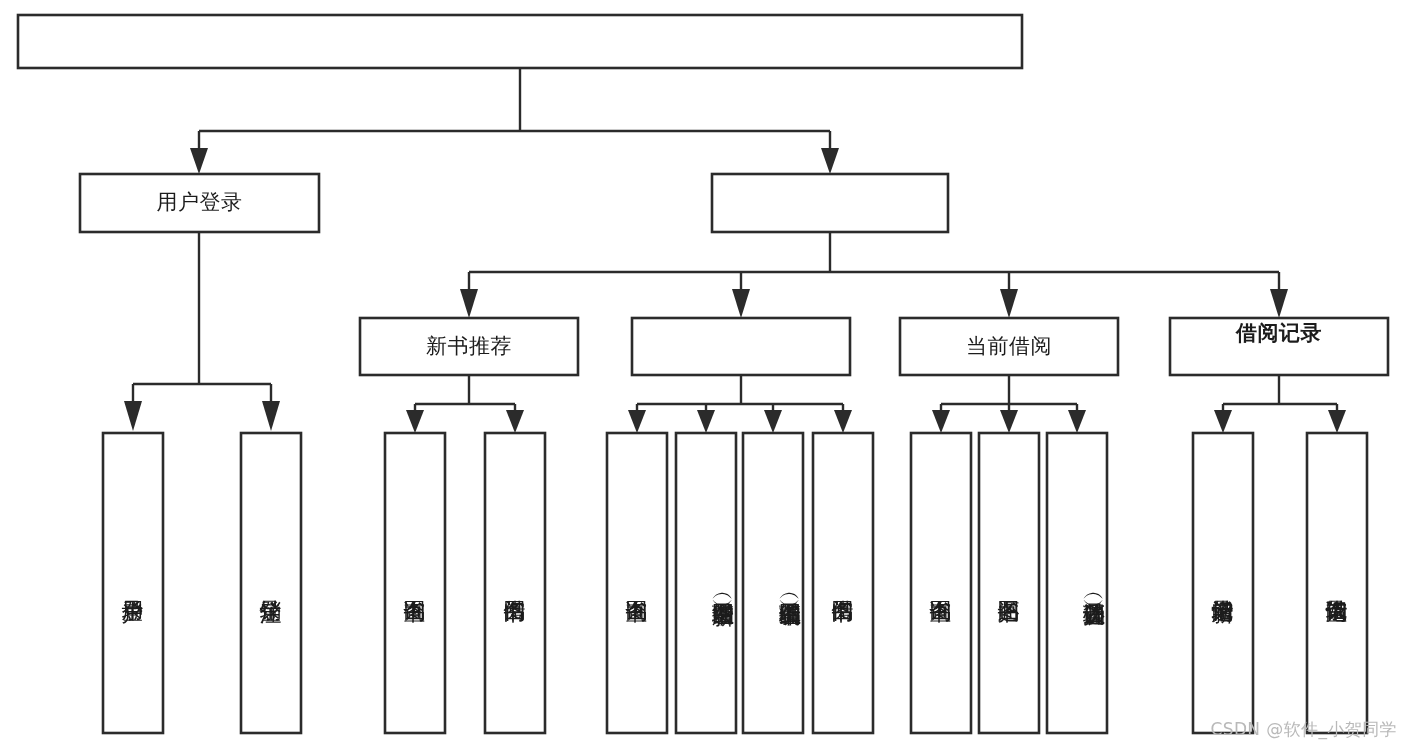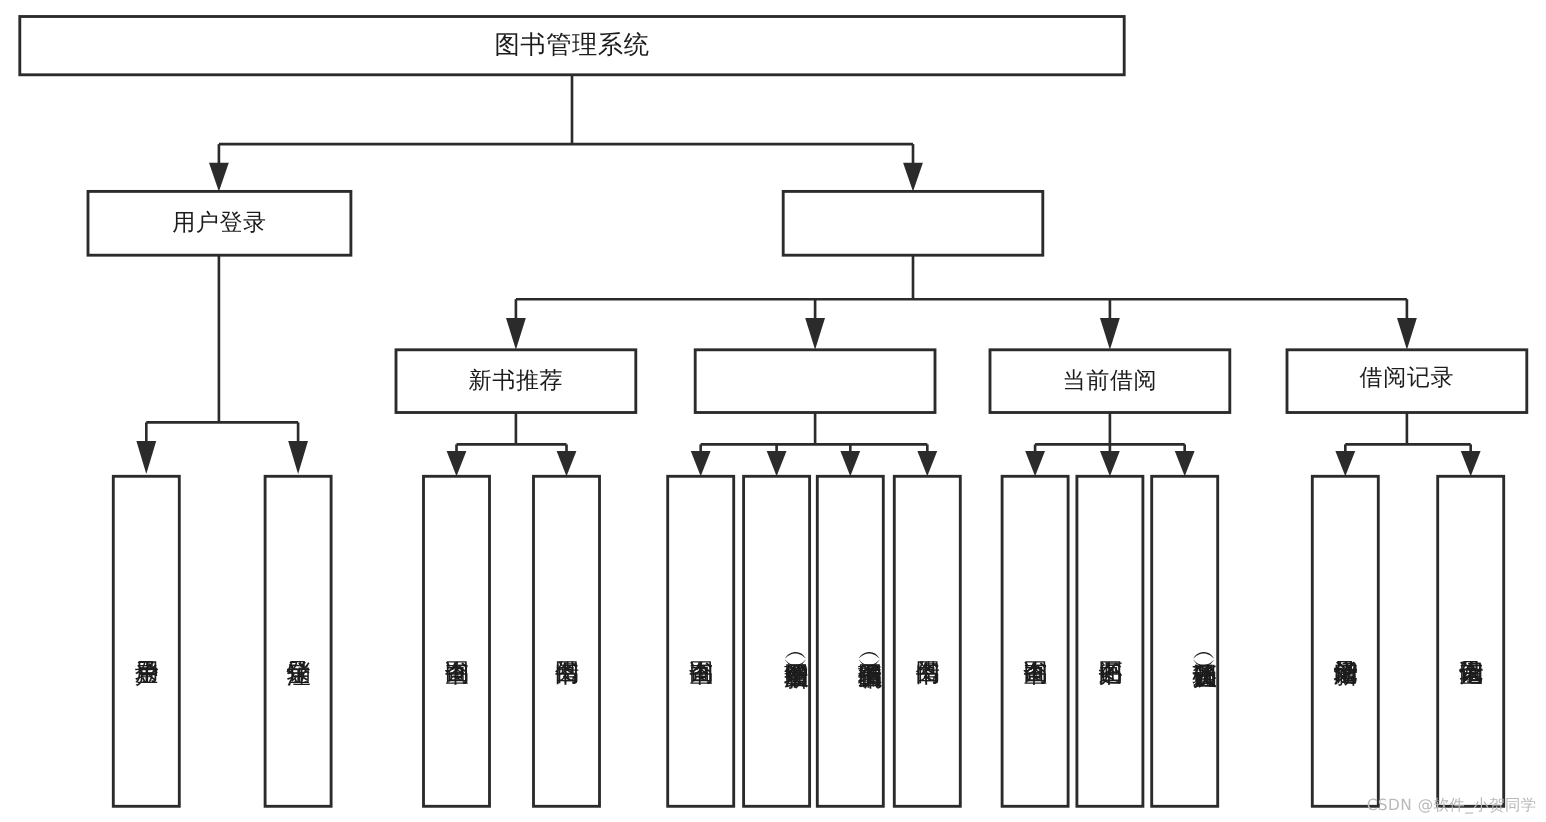--- a/index.html
+++ b/index.html
@@ -66,21 +66,21 @@
     white-space: nowrap;
     pointer-events: none;
   }
   .node-label-v.align-center { align-items: center; }
   .node-label-v.align-start  { align-items: flex-start; }
   .watermark {
     position: absolute;
     right: 8px;
     bottom: 6px;
     color: #b9b9b9;
-    font-size: 14px;
+    font-size: 17px;
     letter-spacing: 0.4px;
     white-space: nowrap;
     user-select: none;
   }
 </style>
 </head>
 <body>
 
 <div id="diagram-root">
 
@@ -172,27 +172,26 @@
 
       <rect class="node-box" x="911" y="433" width="60" height="300"></rect>
       <rect class="node-box" x="979" y="433" width="60" height="300"></rect>
       <rect class="node-box" x="1047" y="433" width="60" height="300"></rect>
 
       <rect class="node-box" x="1193" y="433" width="60" height="300"></rect>
       <rect class="node-box" x="1307" y="433" width="60" height="300"></rect>
     </g>
   </svg>
 
-  <div class="node-label-h" style="left:18px; top:15px; width:1004px; height:53px; font-size:23px;">图书管理系统</div>
 
   <div class="node-label-h" style="left:80px; top:174px; width:239px; height:58px;text-align:right;">用户登录</div>
 
   <div class="node-label-h" style="left:360px; top:318px; width:218px; height:57px;">新书推荐</div>
   <div class="node-label-h" style="left:900px; top:318px; width:218px; height:57px;">当前借阅</div>
-  <div class="node-label-h" style="left:1170px; top:318px; width:218px; height:51px;">借阅记录</div>
+  <div class="node-label-h" style="left:1170px; top:308px; width:218px; height:51px;font-weight:bold;">借阅记录</div>
 
   <div class="node-label-v align-center" style="left:103px; top:443px; width:60px; height:280px;">用户登录</div>
   <div class="node-label-v align-center" style="left:241px; top:443px; width:60px; height:280px;">注销登录</div>
 
   <div class="node-label-v align-center" style="left:385px; top:443px; width:60px; height:280px;">查询图书</div>
   <div class="node-label-v align-center" style="left:485px; top:443px; width:60px; height:280px;">借阅图书</div>
 
   <div class="node-label-v align-center" style="left:607px; top:443px; width:60px; height:280px;">查询图书</div>
   <div class="node-label-v align-start" style="left:676px; top:443px; width:60px; height:285px;">新增图书（管理员）</div>
   <div class="node-label-v align-start" style="left:743px; top:443px; width:60px; height:285px;">编辑图书（管理员）</div>

